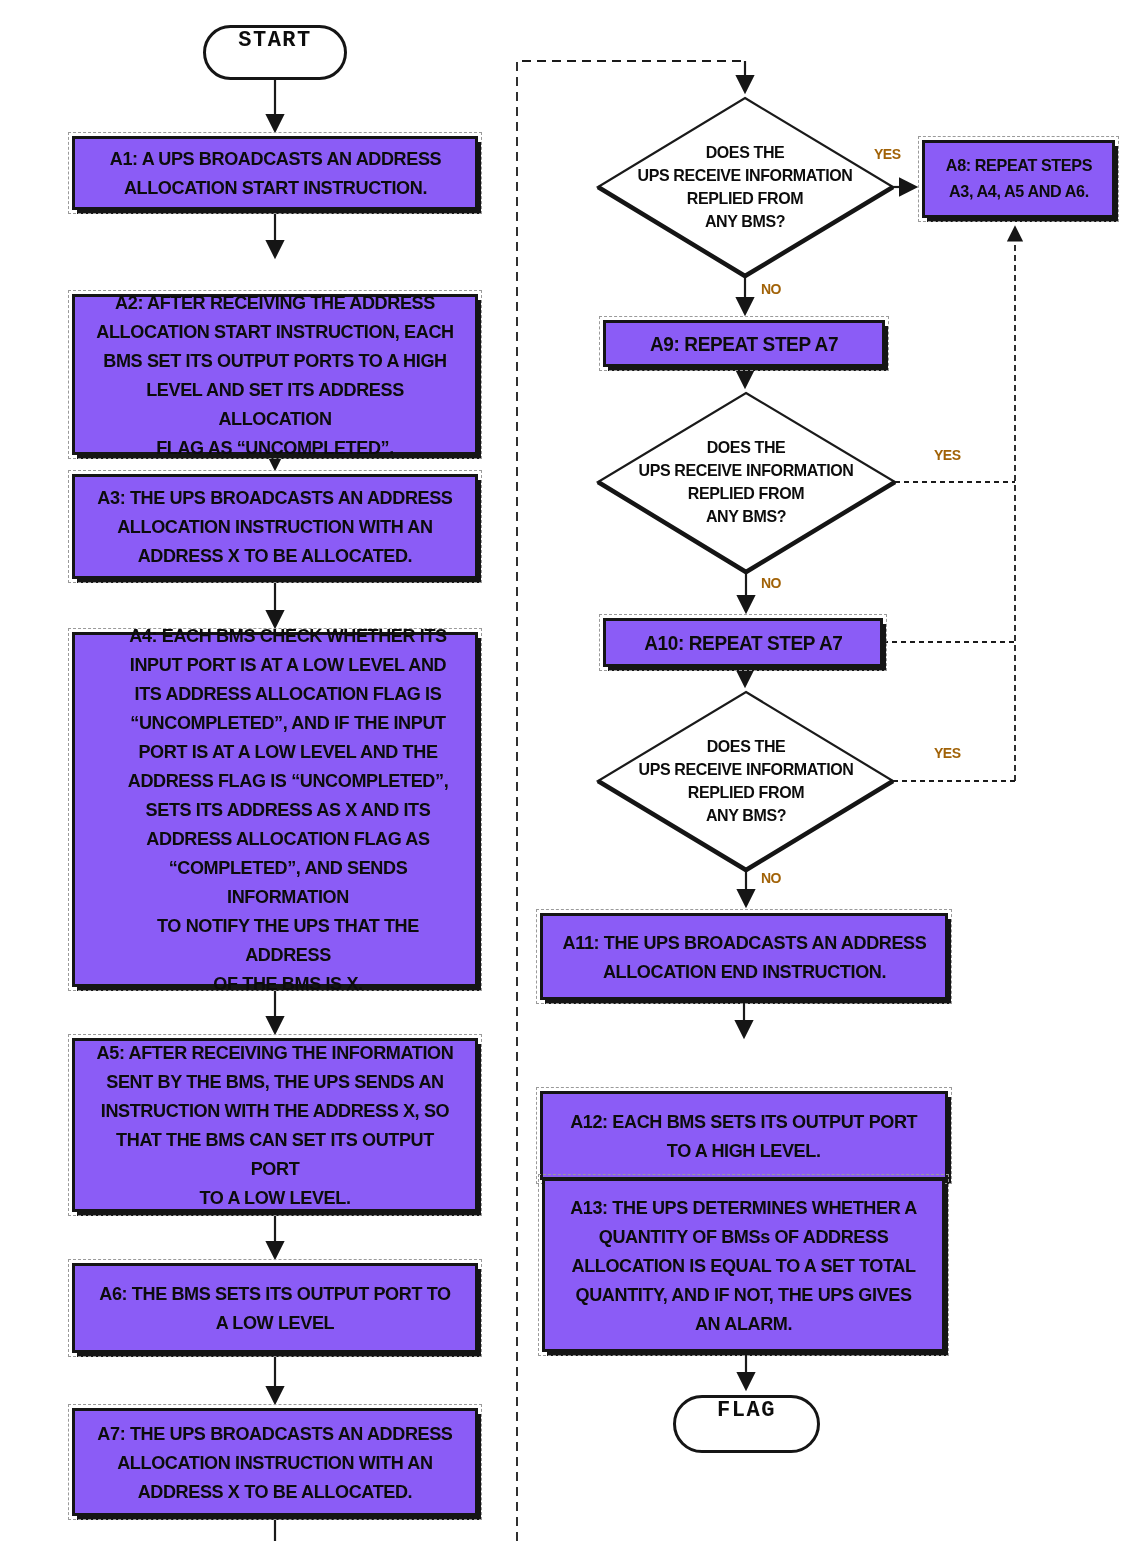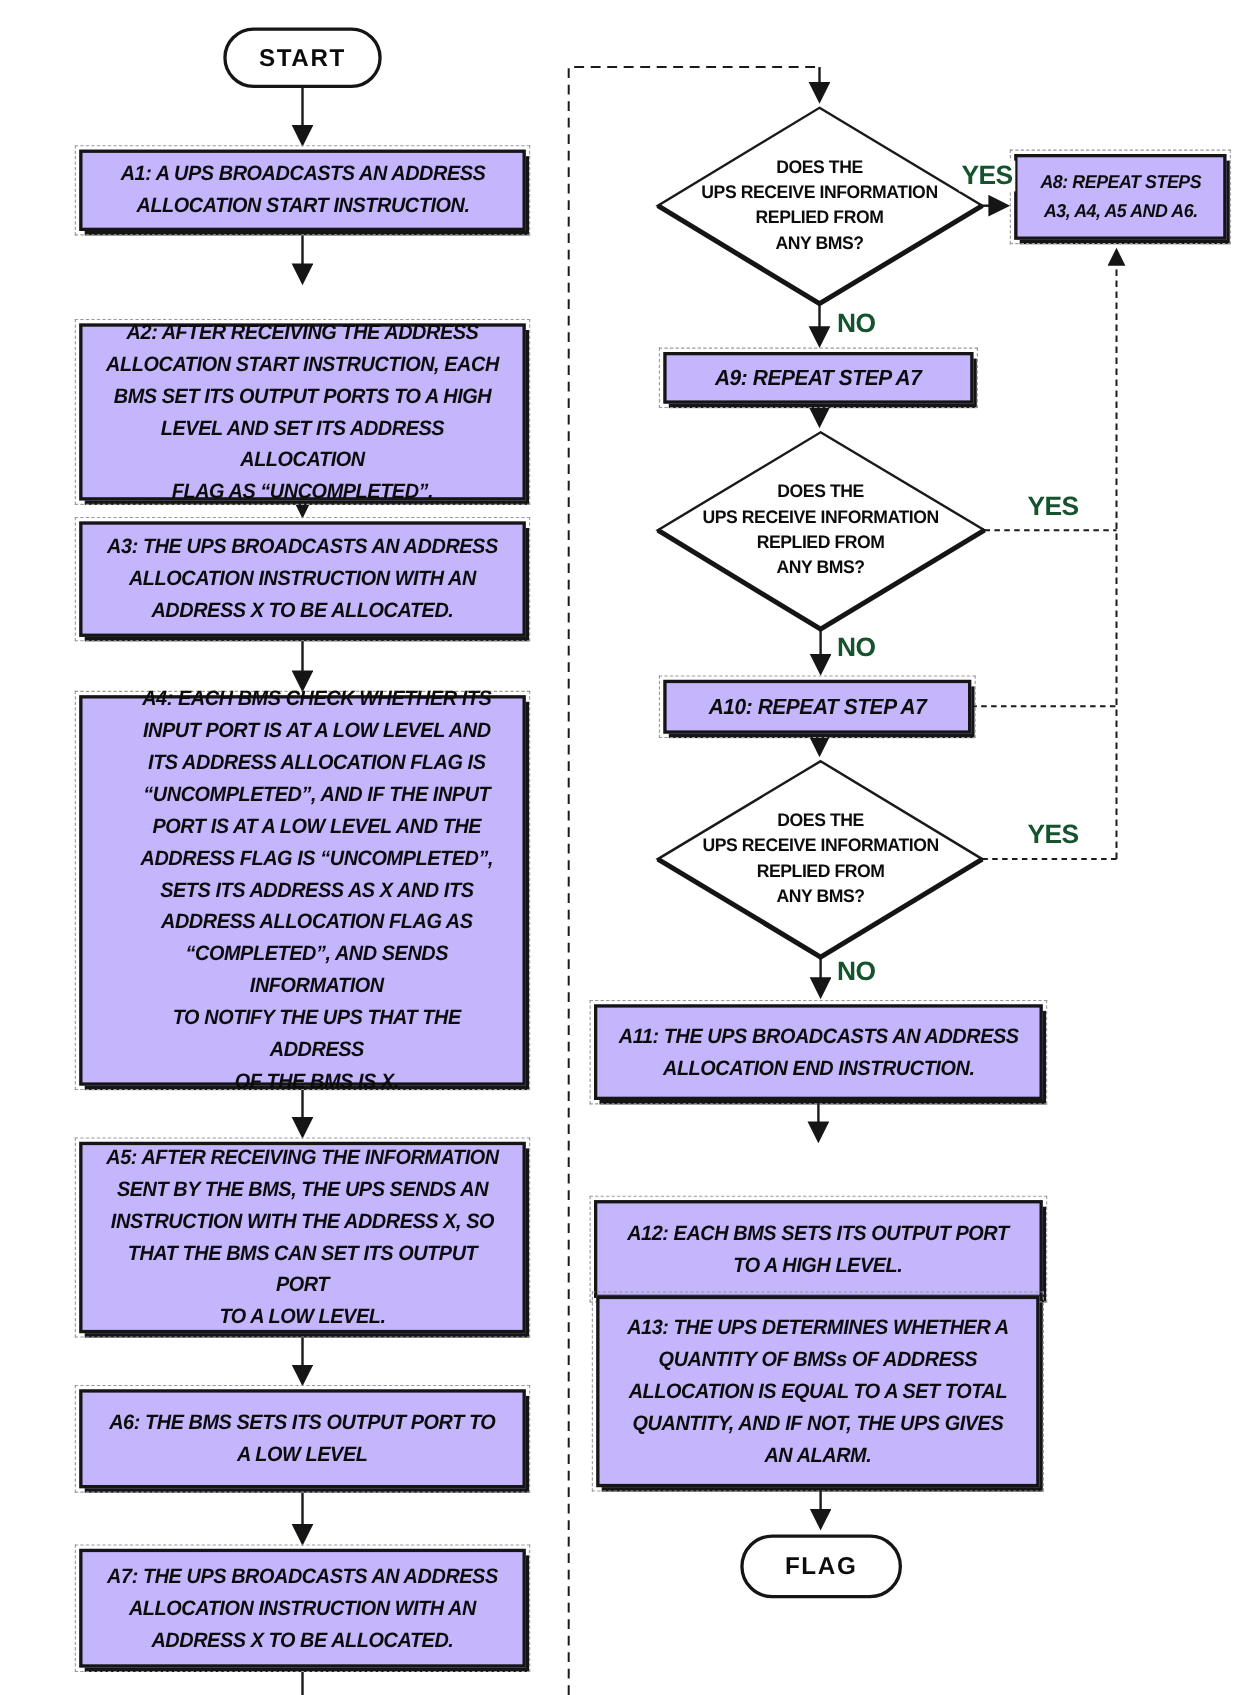--- a/index.html
+++ b/index.html
@@ -2,46 +2,46 @@
 <html><head>
 <meta charset="utf-8">
 <style>
   html,body{margin:0;padding:0;}
   body{
     width:1128px;height:1541px;position:relative;background:#ffffff;
     font-family:"Liberation Sans",sans-serif;overflow:hidden;
   }
   #connectors{position:absolute;left:0;top:0;z-index:0;}
   .box{
-    position:absolute;background:#c4b5fd;border:3px solid #151515;
+    position:absolute;background:#8b5cf6;border:3px solid #151515;
     box-shadow:4px 5px 0 -1px #151515;
     outline:1px dashed #9a9a9a;outline-offset:3px;
     display:flex;align-items:center;justify-content:center;text-align:center;
-    box-sizing:border-box;padding:2px 6px;z-index:2;font-style:italic;
+    box-sizing:border-box;padding:2px 6px;z-index:2;
   }
   .terminator{
     position:absolute;background:#fff;border:3px solid #151515;border-radius:999px;
-    display:flex;align-items:center;justify-content:center;text-align:center;
-    box-sizing:border-box;z-index:2;
+    display:flex;justify-content:center;text-align:center;
+    box-sizing:border-box;z-index:2;font-family:Liberation Mono, monospace;
   }
   .lbl{
     font-weight:bold;white-space:pre-line;color:#0c0c0c;
     letter-spacing:-0.4px;transform:scaleX(.95);
   }
   .lbl-main{font-size:19px;line-height:29px;}
   .lbl-a8{font-size:17px;line-height:26px;}
   .lbl-step{font-size:20px;line-height:24px;}
   .lbl-term{font-size:22px;letter-spacing:1.5px;transform:none;}
   .dlabel{
     position:absolute;width:250px;text-align:center;font-weight:bold;
     font-size:16.5px;line-height:23px;white-space:pre-line;color:#0c0c0c;
     letter-spacing:-0.4px;transform:scaleX(.97);z-index:3;
   }
   .branch{
-    position:absolute;font-weight:bold;font-size:24px;color:#14532d;
+    position:absolute;font-weight:bold;font-size:14px;color:#a16207;
     background:#fff;padding:0 2px;z-index:3;letter-spacing:-0.5px;
   }
 </style>
 </head>
 <body>
 
 <svg id="connectors" width="1128" height="1541" viewBox="0 0 1128 1541">
   <defs>
     <marker id="ah" markerWidth="10" markerHeight="10" refX="7.5" refY="4.5" orient="auto">
       <path d="M0,0 L9,4.5 L0,9 z" fill="#151515"></path>

